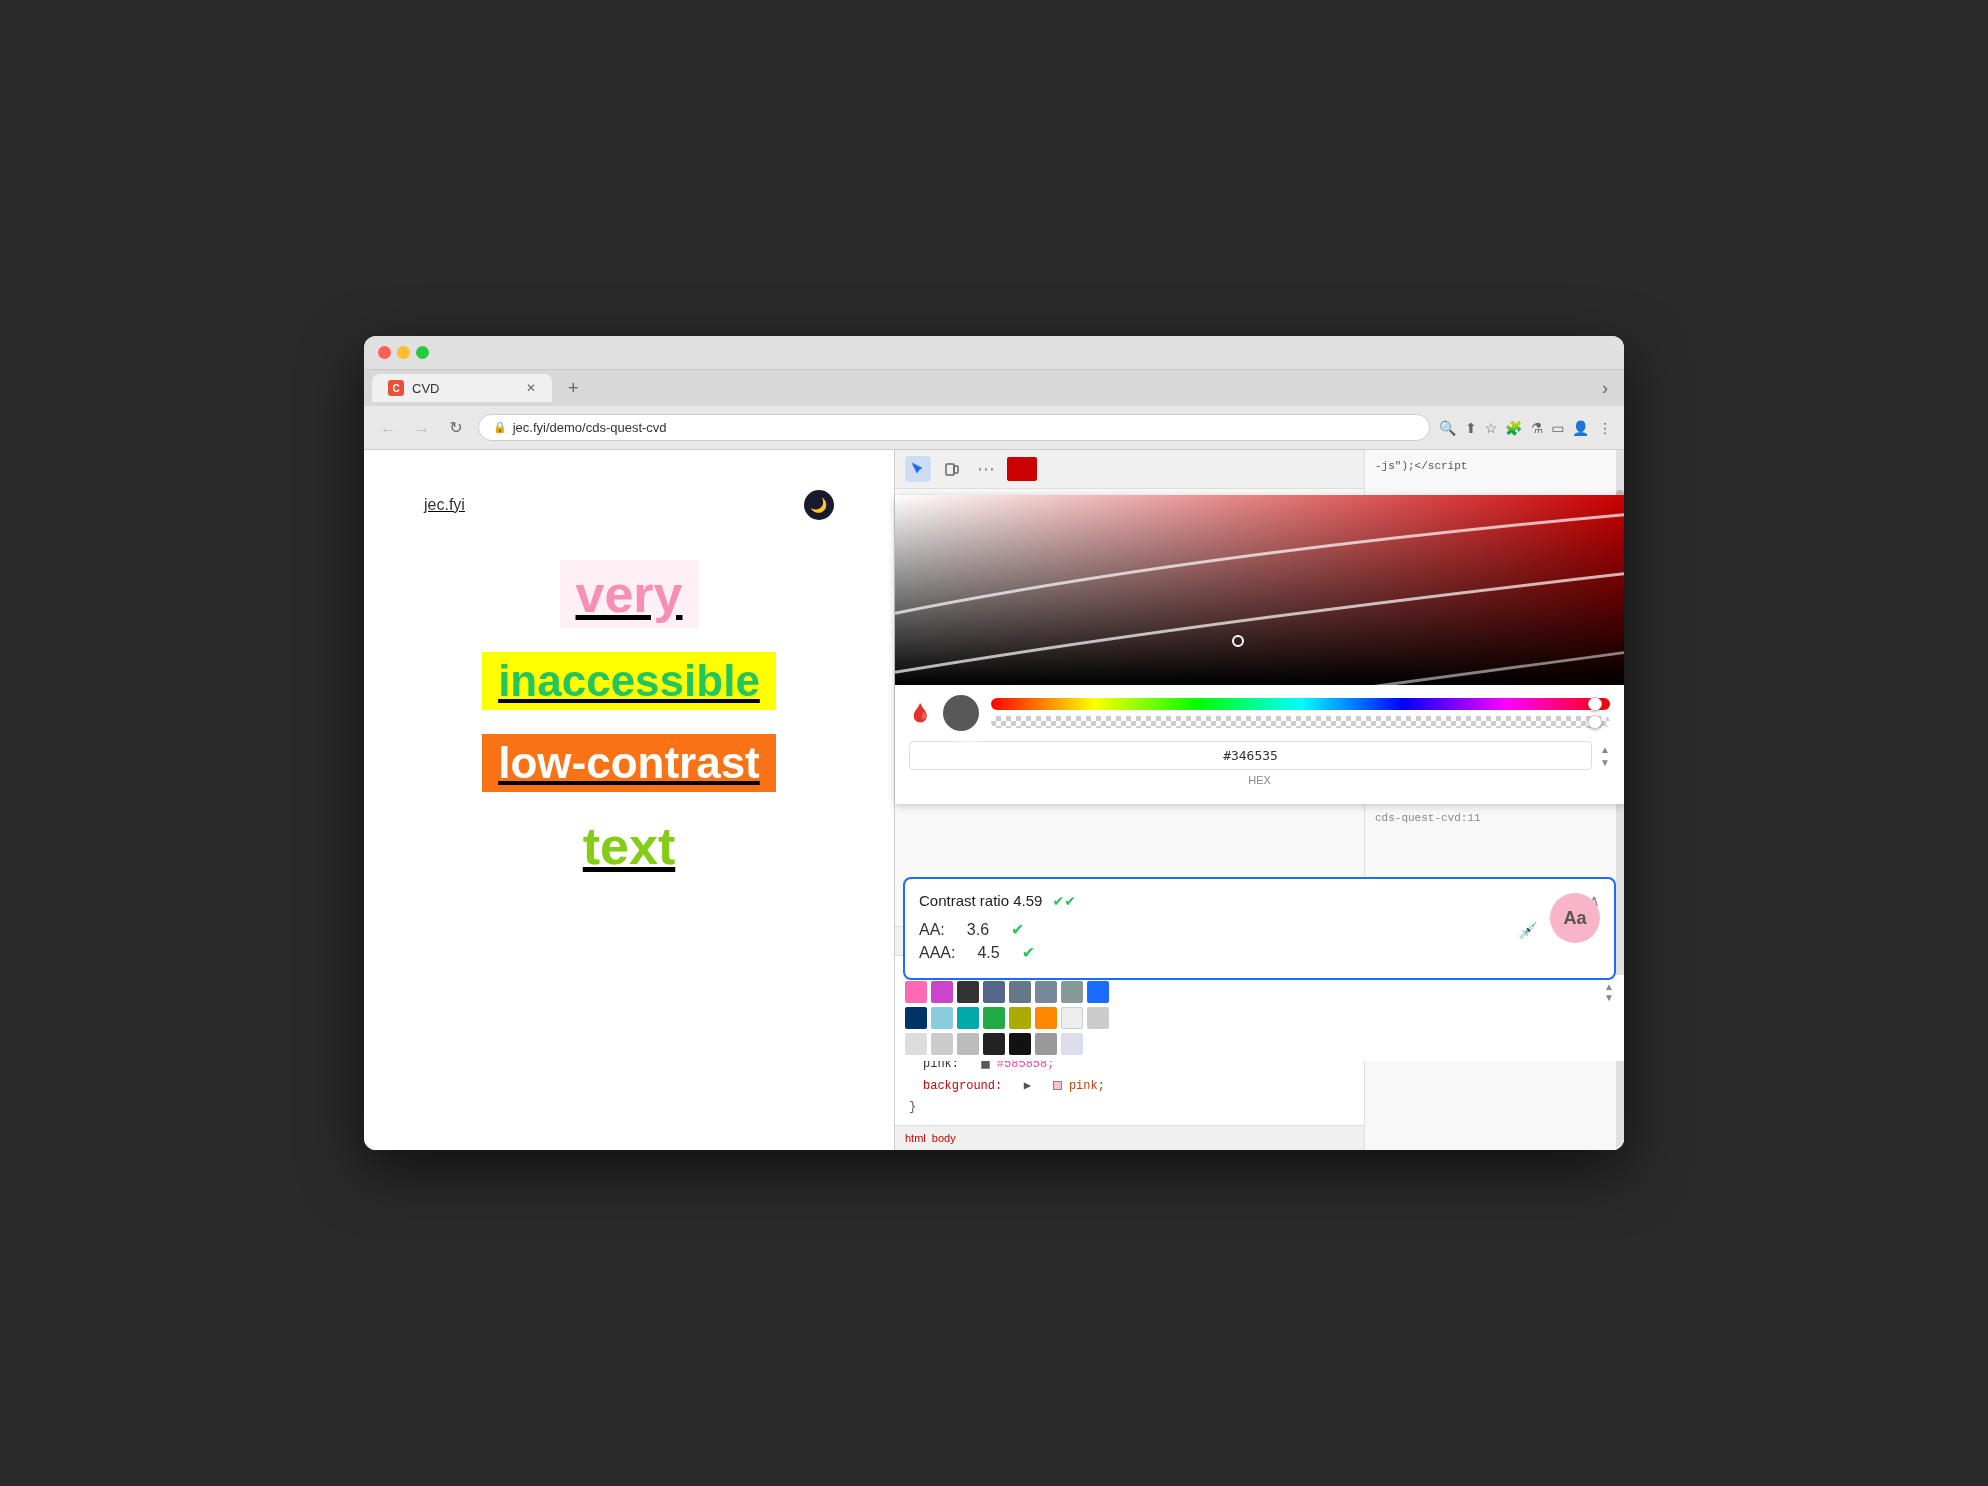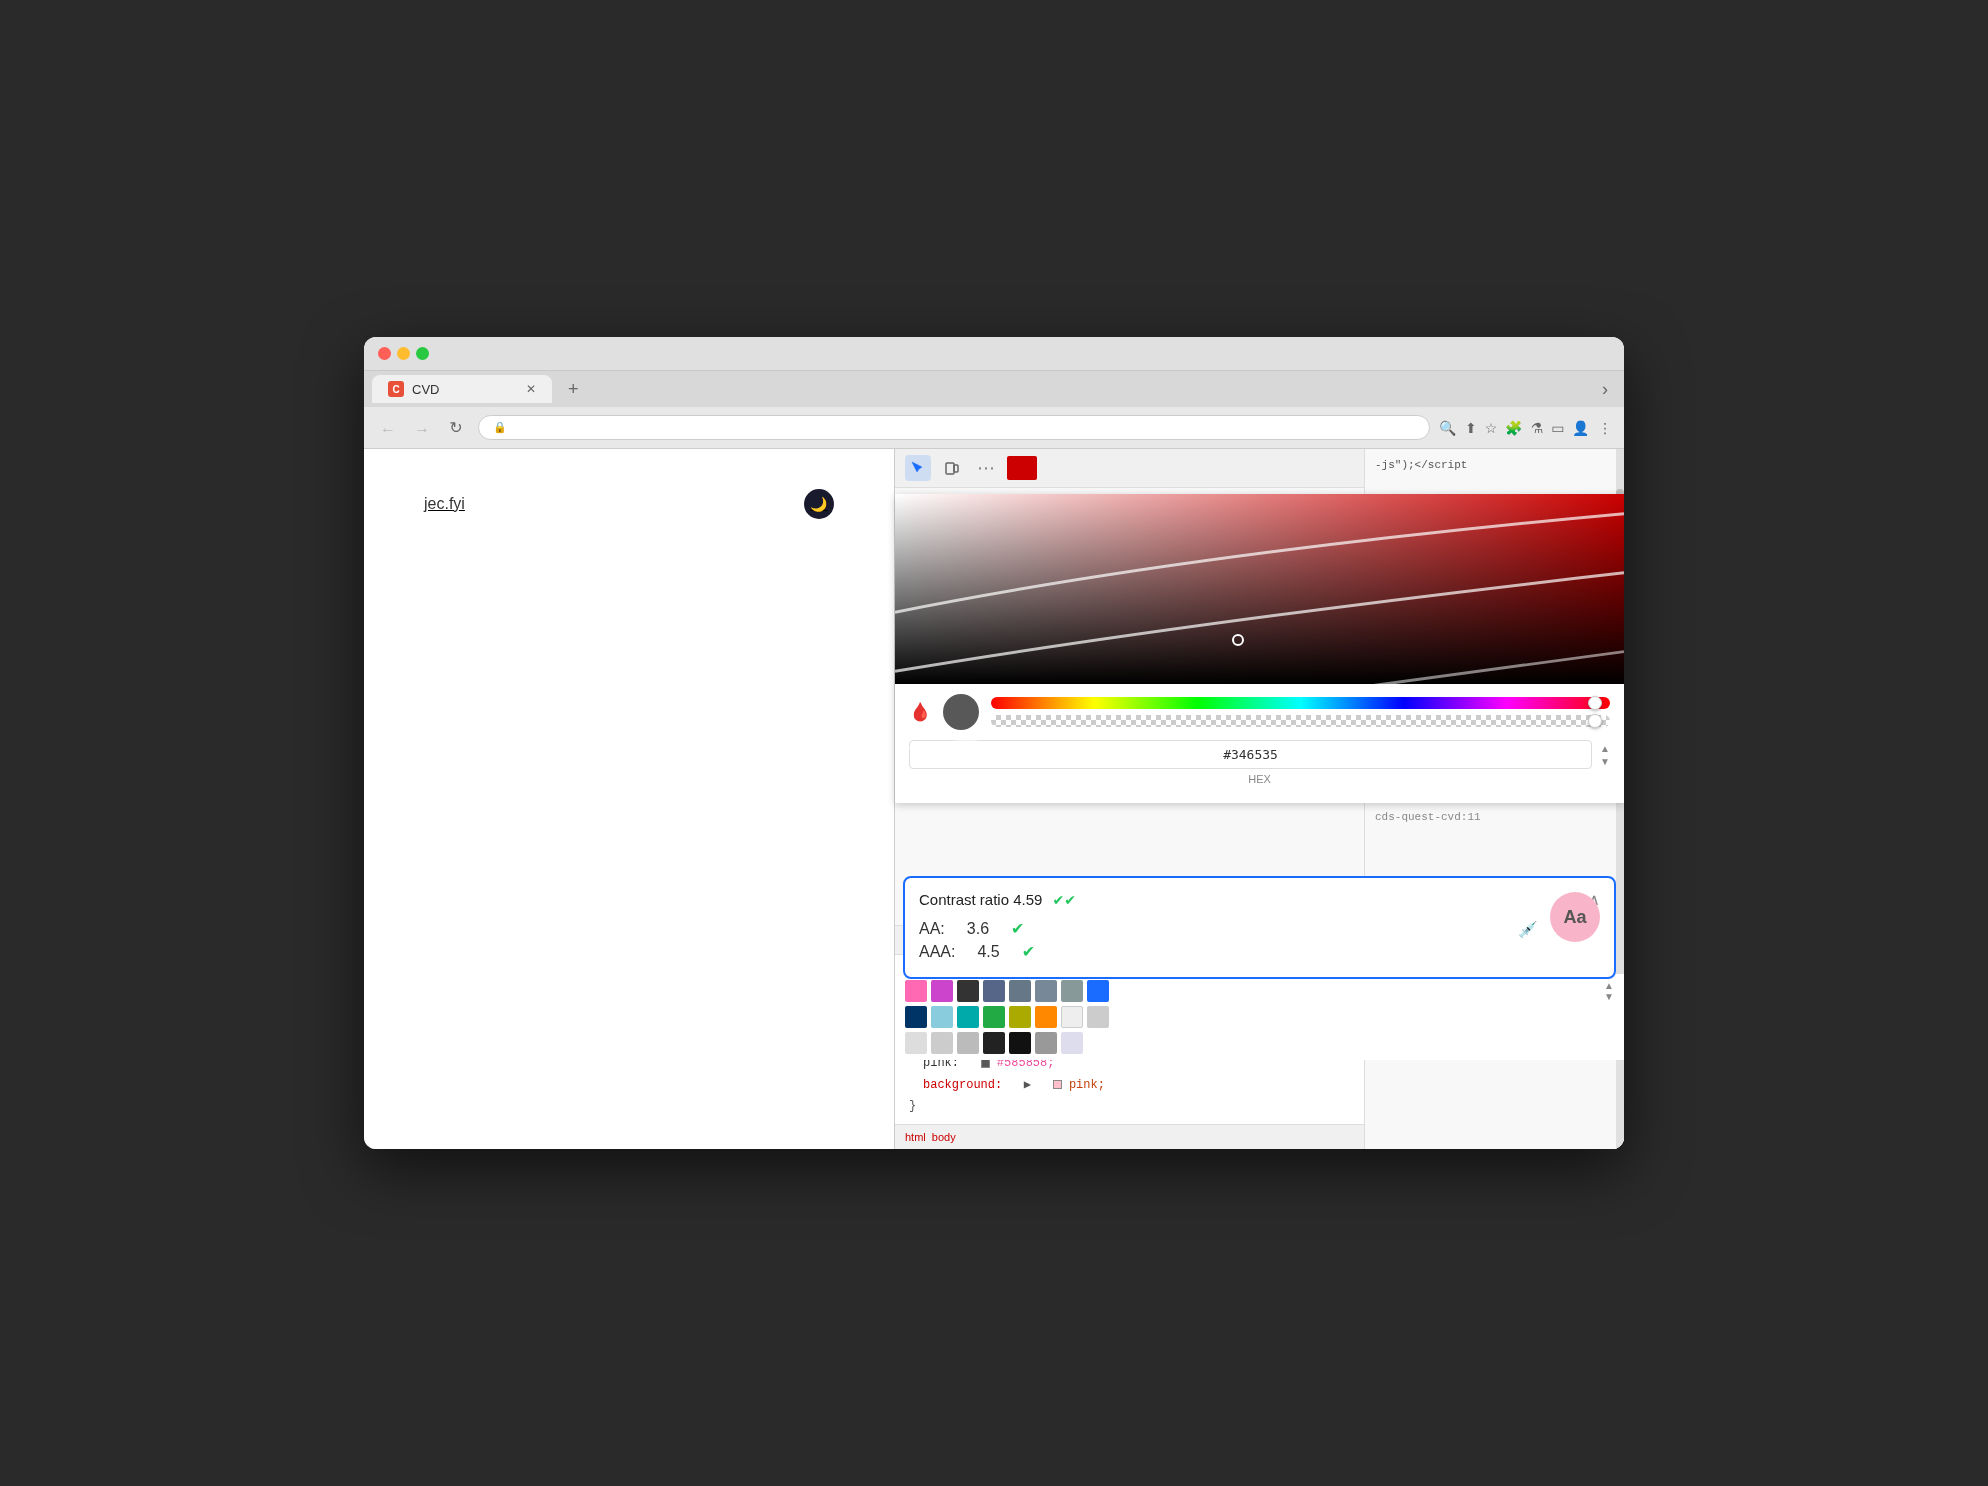--- a/index.html
+++ b/index.html
@@ -578,39 +578,46 @@
     <span class="tab-new">+</span>
     <span class="tab-end">›</span>
   </div>
 
   <div class="address-bar">
     <span class="nav-btn disabled">←</span>
     <span class="nav-btn disabled">→</span>
     <span class="nav-btn">↻</span>
     <div class="address-input">
       <span class="address-lock">🔒</span>
+      <span class="address-text">jec.fyi/demo/cds-quest-cvd</span>
     </div>
     <div class="address-icons">
       <span class="addr-icon">🔍</span>
       <span class="addr-icon">⬆</span>
       <span class="addr-icon">☆</span>
       <span class="addr-icon">🧩</span>
       <span class="addr-icon">⚗</span>
       <span class="addr-icon">▭</span>
       <span class="addr-icon">👤</span>
       <span class="addr-icon">⋮</span>
     </div>
   </div>
 
   <div class="browser-content">
 
     <div class="website-panel">
       <div class="site-header">
         <span class="site-logo">jec.fyi</span>
         <div class="site-dark-toggle">🌙</div>
+      </div>
+      <div class="demo-content">
+        <div class="word-very">very</div>
+        <div class="word-inaccessible">inaccessible</div>
+        <div class="word-lowcontrast">low-contrast</div>
+        <div class="word-text">text</div>
       </div>
     </div>
 
     <div class="devtools-panel">
 
       <div class="devtools-toolbar">
         <div class="dt-tool-btn active">
           <svg width="16" height="16" viewBox="0 0 16 16" fill="none" xmlns="http://www.w3.org/2000/svg">
             <path d="M2 2L7 12L9 9L12 7L2 2Z" fill="#1a6bff" stroke="#1a6bff" stroke-width="0.5"></path>
           </svg>

